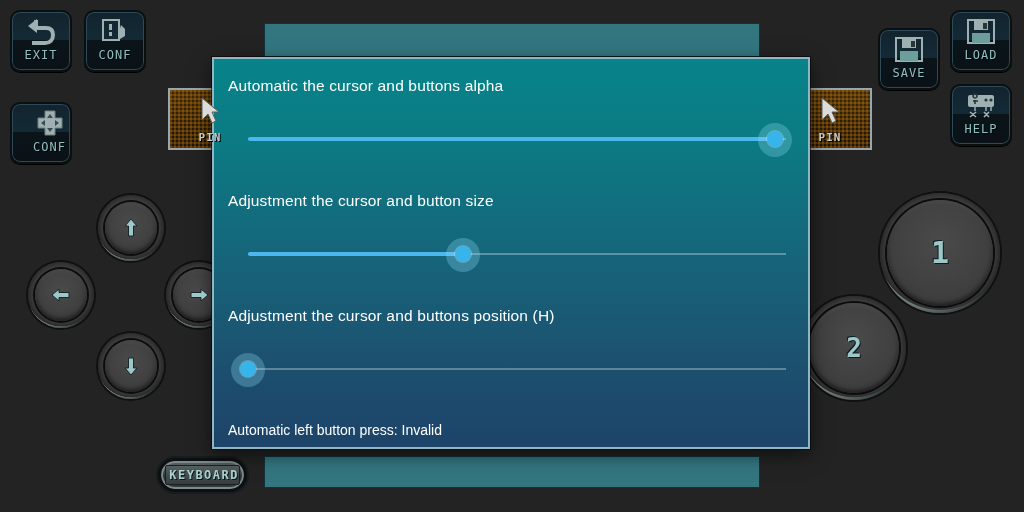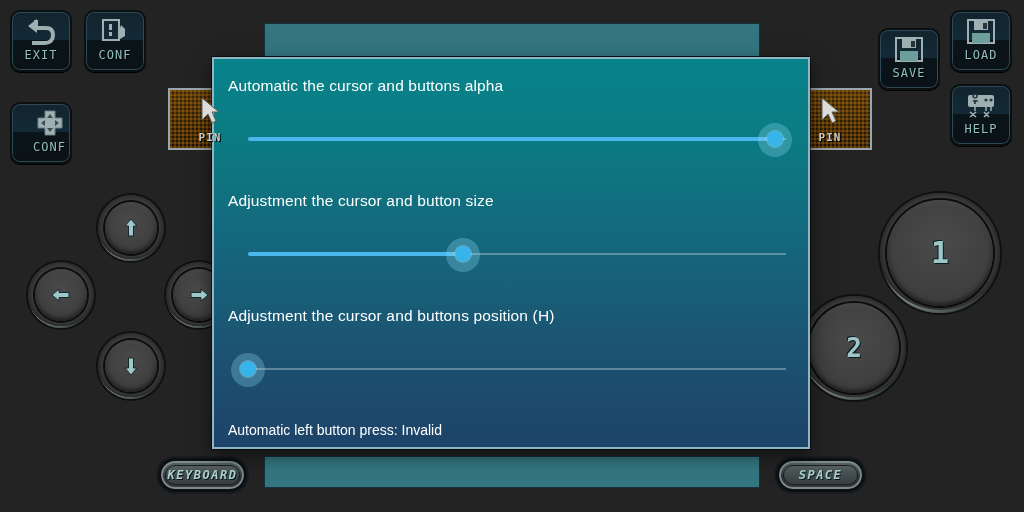--- a/index.html
+++ b/index.html
@@ -151,27 +151,26 @@
     background: linear-gradient(180deg,#5b6566 0%, #3c4647 45%, #2a3234 55%, #333b3d 100%);
     border: 3px solid #0c1012;
     box-shadow: 0 0 0 2px #171c1e, inset 0 0 0 2px #7e8a8b;
     display: flex;
     align-items: center;
     justify-content: center;
   }
   .pill .pill-inner {
     width: calc(100% - 10px);
     height: calc(100% - 10px);
-    border-radius: 10px;
+    border-radius: 2px;
     background: linear-gradient(180deg,#565f60 0%,#444d4e 50%,#363e40 100%);
     border: 1px solid #1a2022;
     display: flex;
     align-items: center;
-    justify-content: center;
-    font-style: italic;
+    justify-content: flex-end;
   }
   .pill .pill-lbl {
     font-family: "DejaVu Sans Mono", monospace;
     font-size: 12px;
     font-weight: bold;
     letter-spacing: 1.5px;
     color: #a9d2cf;
     text-shadow: 1px 1px 0 #0a1416;
   }
   #btn-keyboard { left: 158px; top: 458px; width: 89px; }
@@ -370,25 +369,20 @@
     <div class="round" id="btn-a1">
       <span class="face">1</span>
     </div>
     <div class="round" id="btn-a2">
       <span class="face">2</span>
     </div>
 
     <div class="pill" id="btn-keyboard">
       <div class="pill-inner">
         <span class="pill-lbl">KEYBOARD</span>
-      </div>
-    </div>
-    <div class="pill" id="btn-space">
-      <div class="pill-inner">
-        <span class="pill-lbl">SPACE</span>
       </div>
     </div>
 
   </div>
 
   <div id="dialog">
 
     <div class="setting" id="set-alpha">
       <div class="setting-label">Automatic the cursor and buttons alpha</div>
       <div class="slider">

